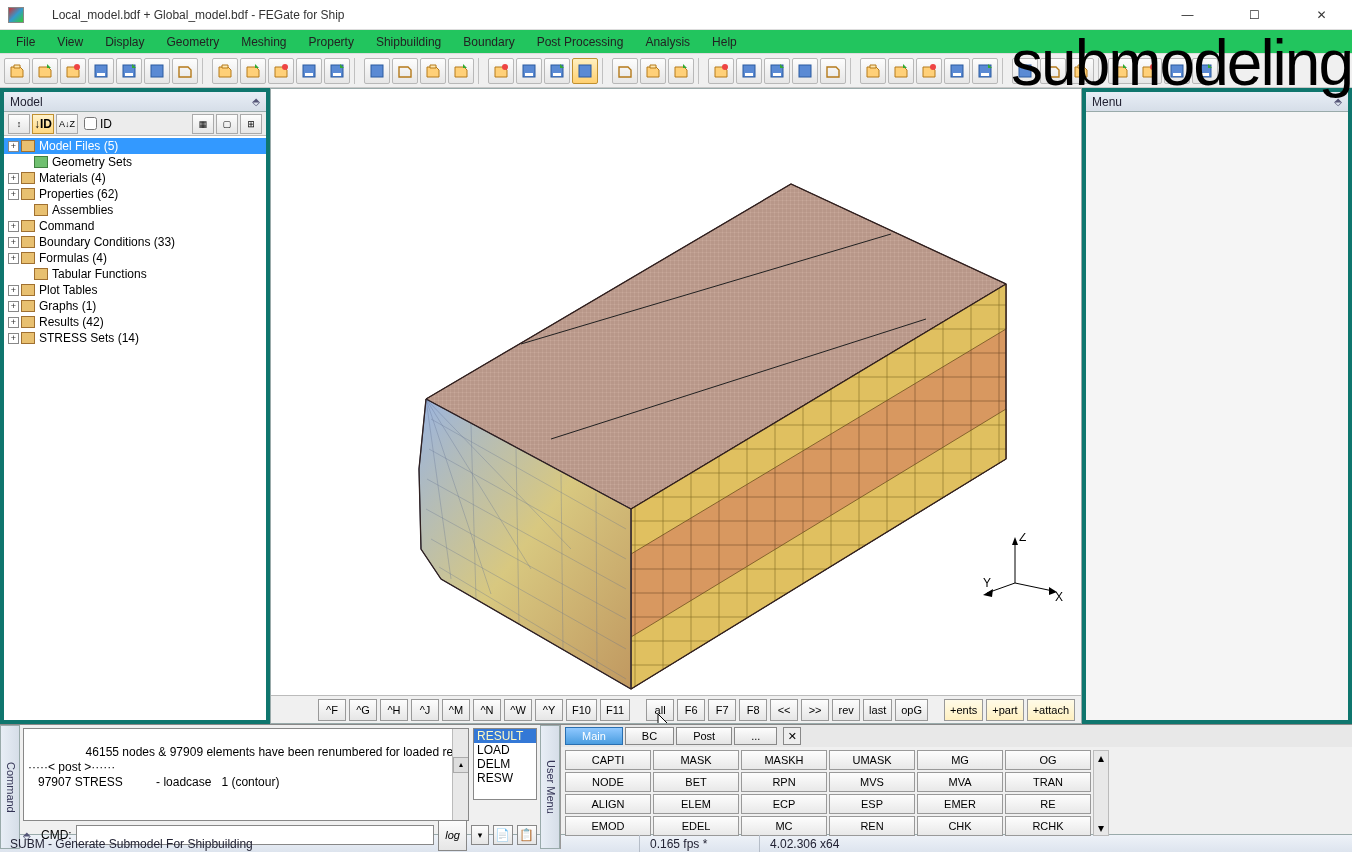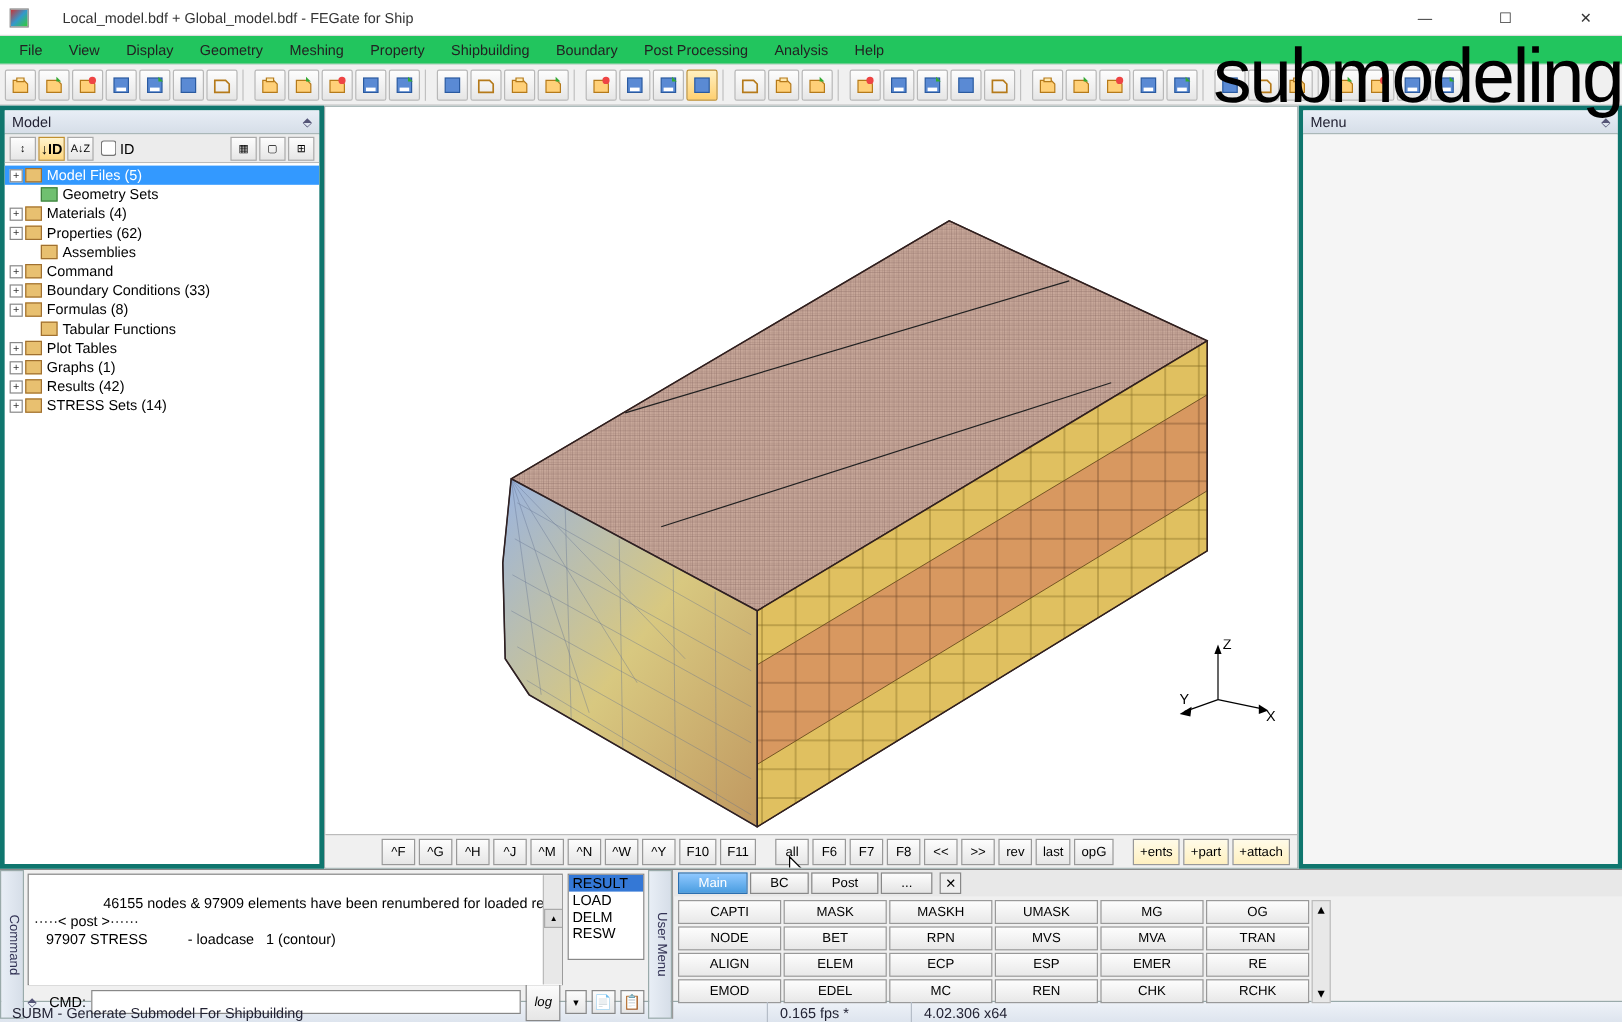--- a/index.html
+++ b/index.html
@@ -62,21 +62,21 @@
 .console-log .up,.console-log .dn{ width:16px;height:16px;background:#ddd;border:1px solid #aaa;display:flex;align-items:center;justify-content:center;font-size:8px;}
 .console-cmd { height:22px; display:flex; align-items:center; gap:4px; }
 .console-cmd .pin { width:14px; font-size:10px; color:#557; }
 .console-cmd label { font-size:12px; }
 .console-cmd input[type=text] { flex:1; height:20px; border:1px solid #888; background:#fff; padding:0 3px; }
 .cmdbtn { height:32px; padding:0 6px; border:1px solid #888; background:linear-gradient(#fdfdfd,#e6e6e6); font-size:11px;font-style:italic; }
 .dropbtn { width:18px; height:20px; border:1px solid #888; background:linear-gradient(#fdfdfd,#e6e6e6); font-size:9px; display:flex; align-items:center; justify-content:center; }
 .smicon { width:20px;height:20px;border:1px solid #888;background:linear-gradient(#fdfdfd,#e6e6e6);display:flex;align-items:center;justify-content:center; }
 .listbox { width:64px; background:#fff; border:1px solid #888; font-family:monospace; font-size:11px; overflow:hidden; display:flex; flex-direction:column; }
 .listbox .opt { padding:0 3px; height:14px; line-height:14px; }
-.listbox .opt.sel { background:#3478d6; color:#000000; }
+.listbox .opt.sel { background:#3478d6; color:#fef9c3; }
 .listbox-wrap { display:flex; flex-direction:column; justify-content:flex-start; }
 
 
 .usermenu { display:flex; flex-direction:column; border-left:1px solid #999; }
 .umtabs { height:22px; display:flex; align-items:center; gap:2px; padding:2px 4px; background:#e8e8e8; }
 .umtab { height:18px; padding:0 16px; border:1px solid #888; background:linear-gradient(#fdfdfd,#e4e4e4); font-size:11px; display:flex; align-items:center; }
 .umtab.active { background:linear-gradient(#8fc8ff,#4a9de0); color:#fff; border-color:#2a6fb0; }
 .umgrid { flex:1; padding:3px 4px; display:grid; grid-template-columns: repeat(6, 86px) 16px; grid-auto-rows:20px; gap:2px; align-content:start; }
 .umcell { border:1px solid #999; background:linear-gradient(#fdfdfd,#e8e8e8); font-size:11px; display:flex; align-items:center; justify-content:center; }
 .umscroll { grid-row: span 4; background:#e8e8e8; border:1px solid #bbb; display:flex; flex-direction:column; justify-content:space-between; align-items:center; font-size:8px; }
@@ -422,21 +422,21 @@
           <div class="label">Command</div>
         </div>
         <div class="tree-row">
           <div class="exp">+</div>
           <div class="ico "></div>
           <div class="label">Boundary Conditions (33)</div>
         </div>
         <div class="tree-row">
           <div class="exp">+</div>
           <div class="ico "></div>
-          <div class="label">Formulas (8)</div>
+          <div class="label">Formulas (4)</div>
         </div>
         <div class="tree-row">
           <div class="noexp"></div>
           <div style="width: 11px;"></div>
           <div class="ico default"></div>
           <div class="label">Tabular Functions</div>
         </div>
         <div class="tree-row">
           <div class="exp">+</div>
           <div class="ico "></div>

